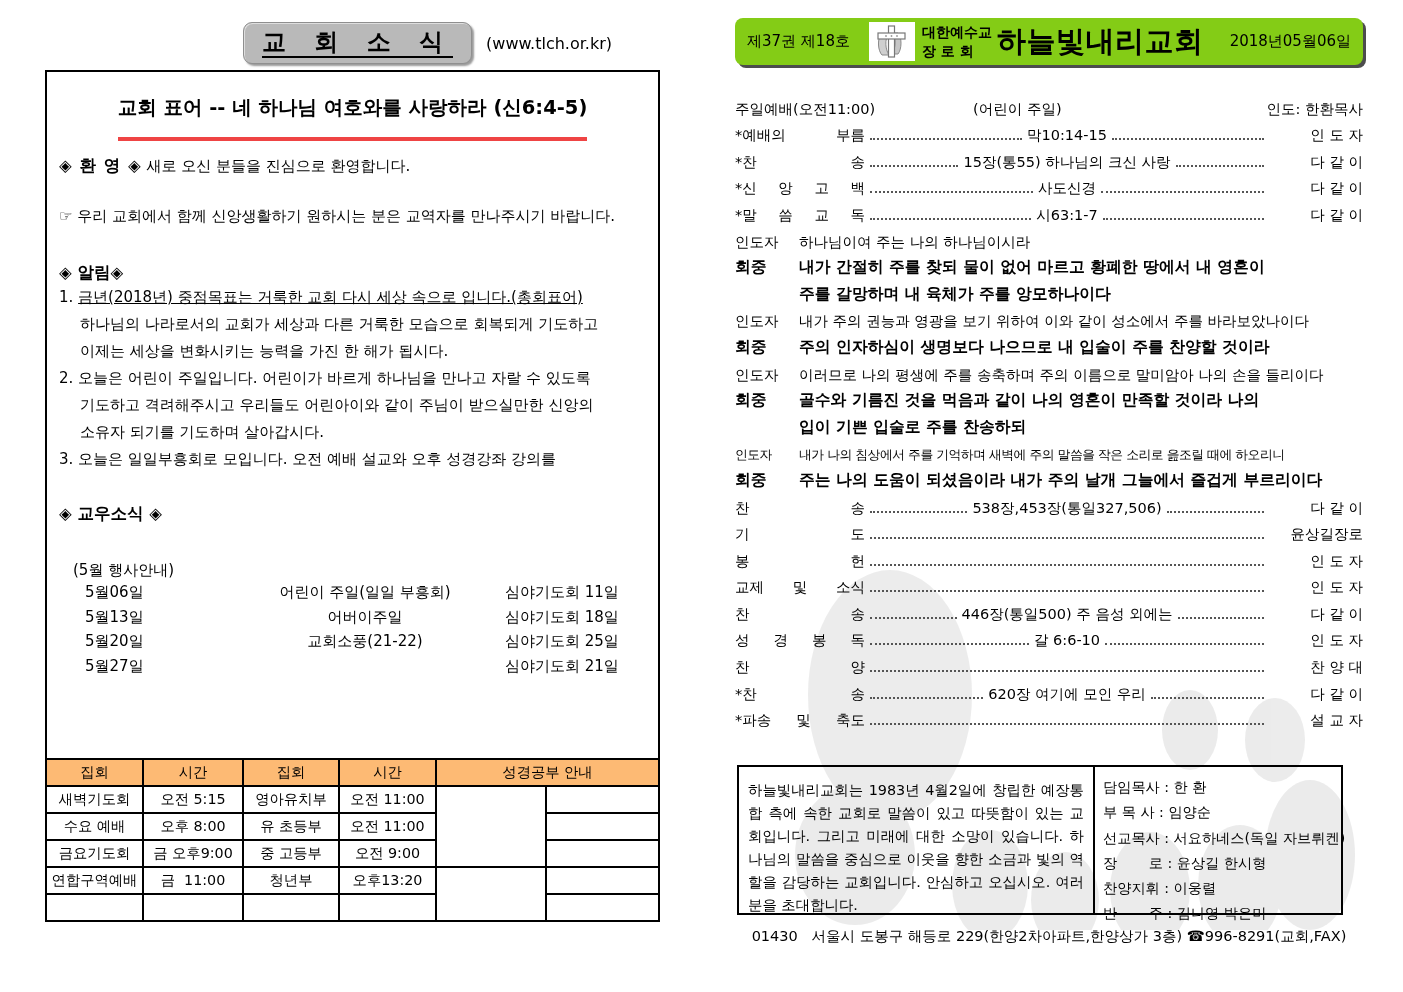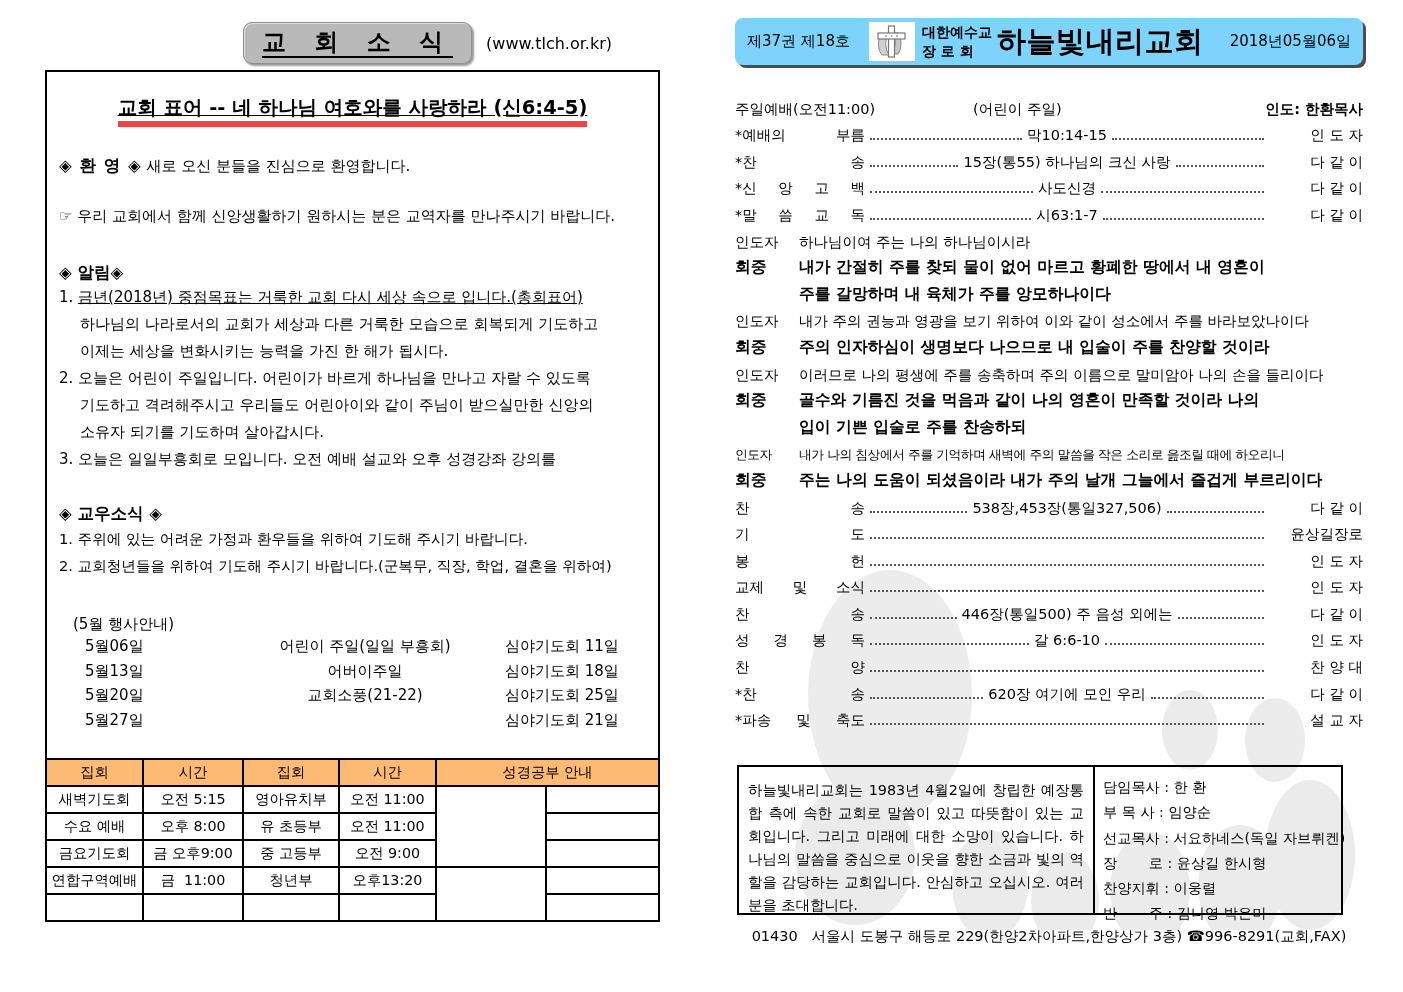--- a/index.html
+++ b/index.html
@@ -16,60 +16,60 @@
   .lp-header{display:flex;align-items:center;gap:14px;margin-top:22px;padding-left:198px;}
   .title-box{
     background:#b9b9b9;border:1px solid #8f8f8f;border-radius:9px;
     box-shadow:2px 2px 2px #9a9a9a, inset 1px 1px 0 #dedede;
     padding:3px 18px 5px;
   }
   .title-box .t{font-weight:bold;font-size:24px;letter-spacing:10px;border-bottom:2px solid #000;padding-bottom:0;white-space:pre;}
   .site{font-size:16px;white-space:pre;}
   .content-box{position:relative;border:2px solid #000;margin-top:6px;height:852px;box-sizing:border-box;padding:12px 12px 0;}
   .motto{text-align:center;font-weight:bold;font-size:19.5px;margin-top:10px;}
-  .motto span{border-bottom:6px solid #ef4444;padding-bottom:2px;text-decoration:underline;}
+  .motto span{border-bottom:4px solid #ef4444;padding-bottom:18px;}
   .welcome{margin-top:34px;font-size:15px;}
   .welcome b{font-size:16.5px;letter-spacing:1px;}
   .guide{margin-top:30px;font-size:15px;}
   .sec-head{font-weight:bold;font-size:16.5px;}
   #notice-head{margin-top:36px;}
   .notice-item{font-size:15px;line-height:27px;}
   .notice-item .cont{padding-left:21px;}
   .u{text-decoration:underline;}
   #member-head{margin-top:30px;}
   .member-item{font-size:14.6px;line-height:27px;white-space:nowrap;}
   #events-head{margin-top:36px;font-size:15px;padding-left:14px;}
   .event-row{display:grid;grid-template-columns:140px 280px 1fr;font-size:15px;line-height:24.5px;padding-left:26px;}
   .event-row .ev{text-align:center;white-space:pre;}
   .event-row .ex{white-space:pre;}
   .schedule-table{position:absolute;left:-2px;right:-2px;bottom:-2px;border-collapse:collapse;table-layout:fixed;width:calc(100% + 4px);}
   .schedule-table th,.schedule-table td{border:2px solid #000;height:25px;font-size:14.3px;text-align:center;font-weight:normal;padding:0 1px;white-space:pre;overflow:hidden;}
   .schedule-table th{background:#fdba74;}
 
   
   .banner{
-    position:relative;margin-top:18px;height:47px;background:#7dd3fc;border-radius:8px;
+    position:relative;margin-top:18px;height:47px;background:#84cc16;border-radius:8px;
     box-shadow:3px 3px 0 #4c4c4c;display:flex;align-items:center;
     padding:0 12px;box-sizing:border-box;z-index:2;
   }
   .vol{font-size:15px;width:122px;white-space:pre;}
   .logo{width:46px;height:39px;background:#fff;margin-right:7px;display:flex;align-items:center;justify-content:center;flex:none;}
   .denom{font-size:14px;font-weight:bold;line-height:1.3;margin-right:5px;white-space:pre;}
   .church{font-size:29px;font-weight:bold;letter-spacing:0.5px;white-space:nowrap;}
   .bdate{font-size:15px;margin-left:auto;white-space:pre;}
 
   #order{margin-top:30px;position:relative;z-index:2;}
   .order-row{height:26.6px;display:flex;align-items:flex-end;font-size:14.5px;box-sizing:border-box;padding-bottom:3px;}
   .order-row .lbl{width:130px;flex:none;text-align-last:justify;}
   .order-row .dots{flex:1 1 0;border-bottom:2px dotted #555;margin:0 5px 5px;min-width:14px;}
   .order-row .ctr{white-space:pre;}
   .order-row .rgt{min-width:94px;flex:none;text-align:right;white-space:pre;}
   .order-row.head .lft{white-space:pre;}
   .order-row.head .ctr{margin-left:98px;}
-  .order-row.head .rgt{font-weight:bold;margin-left:auto;}
+  .order-row.head .rgt{font-weight:normal;margin-left:auto;}
   .resp .spk{width:64px;flex:none;}
   .resp .txt{white-space:nowrap;}
   .resp.bold{font-weight:bold;font-size:15.8px;}
   .resp.small{font-size:12.8px;letter-spacing:-0.5px;}
   .order-row.emph .ctr{font-weight:bold;font-size:18.5px;}
 
   #bottom-box{position:absolute;left:2px;right:20px;top:765px;height:150px;border:2px solid #000;display:flex;box-sizing:border-box;z-index:2;}
   .about-cell{flex:1;padding:12px 9px 0;font-size:14.4px;line-height:1.6;text-align:justify;word-break:break-all;border-right:2px solid #000;}
   .staff-cell{width:238px;flex:none;padding:8px 0 0 8px;font-size:14.2px;line-height:1.78;}
   .staff-line{white-space:pre;}
@@ -110,24 +110,20 @@
           <div><span>2. </span><span>오늘은 어린이 주일입니다. 어린이가 바르게 하나님을 만나고 자랄 수 있도록</span></div>
           <div class="cont">기도하고 격려해주시고 우리들도 어린아이와 같이 주님이 받으실만한 신앙의</div>
           <div class="cont">소유자 되기를 기도하며 살아갑시다.</div>
         </div>
         <div class="notice-item">
           <div><span>3. </span><span>오늘은 일일부흥회로 모입니다. 오전 예배 설교와 오후 성경강좌 강의를</span></div>
         </div>
       </div>
 
     <div class="sec-head" id="member-head">◈ 교우소식 ◈</div>
-    <div id="member-list">
-        <div class="member-item">1. 주위에 있는 어려운 가정과 환우들을 위하여 기도해 주시기 바랍니다.</div>
-        <div class="member-item">2. 교회청년들을 위하여 기도해 주시기 바랍니다.(군복무, 직장, 학업, 결혼을 위하여)</div>
-      </div>
 
     <div id="events-head">(5월 행사안내)</div>
     <div id="events-list">
         <div class="event-row">
           <span class="dt">5월06일</span>
           <span class="ev">어린이 주일(일일 부흥회)</span>
           <span class="ex">심야기도회 11일</span>
         </div>
         <div class="event-row">
           <span class="dt">5월13일</span>

